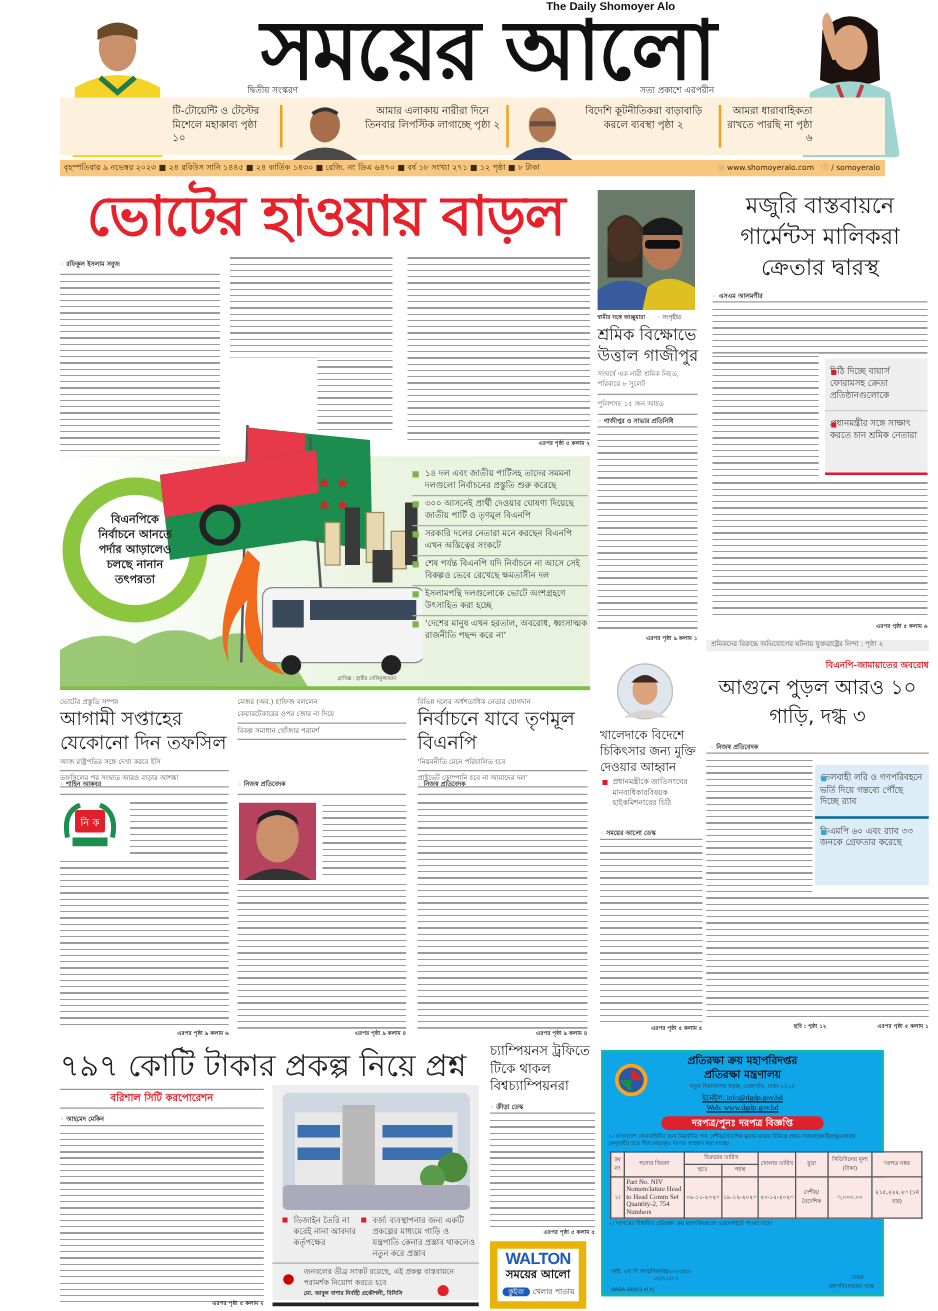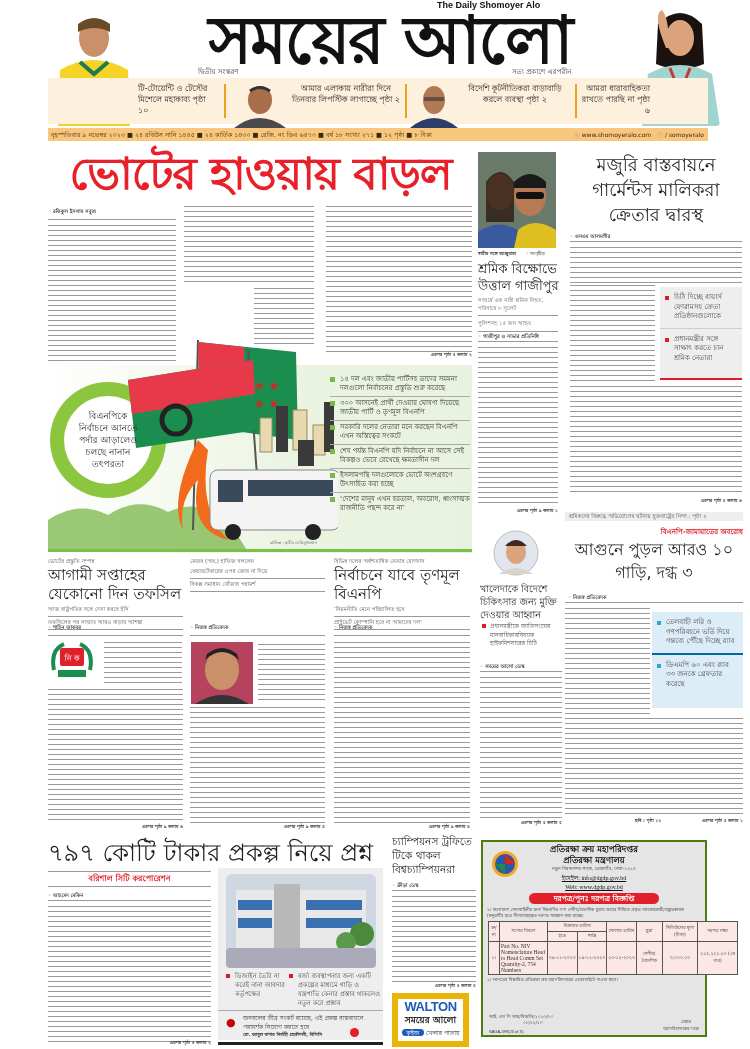--- a/index.html
+++ b/index.html
@@ -26,26 +26,26 @@
 .col{position:absolute}
 #graphic{left:48px;top:365px;width:424px;height:188px;background:linear-gradient(90deg,#fff 0,#eaf4e0 60%,#e8f2df 100%)}
 #graphic-bottom{left:48px;top:549px;width:424px;height:3px;background:#7cc04a}
 .bullet-list{position:absolute;left:330px;top:373px;width:140px}
 .bl{font-size:6.8px;line-height:9px;color:#333;padding:2px 0 3px 10px;border-bottom:1px solid #aaa;position:relative}
 .bl::before{content:"";position:absolute;left:0;top:4px;width:5px;height:5px;background:#7ab648}
 .subhead-s{font-size:5.5px;color:#555}
 .subhead-b{font-size:15px;line-height:19px;color:#222;font-family:"DejaVu Sans",sans-serif}
 .dek{font-size:5.5px;color:#555;border-bottom:1px solid #999;padding:2px 0}
 .rightbox{position:absolute;background:#eee}
-.rb-item{font-size:7px;line-height:9.5px;color:#444;padding:6px 4px 6px 14px;position:relative}
+.rb-item{font-size:7px;line-height:9.5px;color:#444;padding:6px 4px 6px 4px;position:relative}
 .rb-item::before{content:"";position:absolute;left:5px;top:9px;width:4px;height:4px;background:#e0192b}
 .cyan-item::before{background:#2fa3d6}
 .jump{font-size:4.5px;color:#333;text-align:right;font-weight:bold}
 
-#tender{left:481px;top:840px;width:226px;height:197px;border:2px solid #4d7c0f;background:#e5e5e5}
+#tender{left:481px;top:840px;width:226px;height:197px;border:2px solid #14b8a6;background:#0ea5e9}
 #tender table{border-collapse:collapse;width:250px;font-size:4.5px;margin:2px 5px}
 #tender td,#tender th{border:1px solid #555;padding:1px;text-align:center;font-weight:normal;color:#333;background:#fbe8e6}
 </style>
 </head>
 <body>
 
 <div class="abs" id="mast">
   <svg class="portrait" style="left:50px;top:12px" width="84" height="114">
     <ellipse cx="44" cy="26" rx="15" ry="19" fill="#c9906a"></ellipse>
     <path d="M28 12 Q44 0 60 12 L60 20 Q44 12 28 20 Z" fill="#6b4a2a"></path>
@@ -133,21 +133,21 @@
       <rect x="212" y="88" width="12" height="34"></rect>
     </g>
   <g fill="#3a3a3a">
       <rect x="228" y="76" width="12" height="46"></rect>
       <rect x="276" y="72" width="10" height="50"></rect>
       <rect x="250" y="110" width="16" height="26"></rect>
     </g>
   <text x="60" y="100" text-anchor="middle" font-size="8" font-weight="bold" fill="#222">
   </text>
 </svg>
-<div class="abs" style="left:76px;top:410px;width:64px;text-align:center;font-size:9px;line-height:12px;font-weight:normal;color:#222">বিএনপিকে নির্বাচনে আনতে পর্দার আড়ালেও চলছে নানান তৎপরতা</div>
+<div class="abs" style="left:76px;top:410px;width:64px;text-align:center;font-size:9px;line-height:12px;font-weight:bold;color:#222">বিএনপিকে নির্বাচনে আনতে পর্দার আড়ালেও চলছে নানান তৎপরতা</div>
 <div class="abs" style="left:270px;top:540px;font-size:4px;color:#444">গ্রাফিক্স : হাবীব সেলিমুজ্জামান</div>
 <div class="bullet-list">
   <div class="bl">১৪ দল এবং জাতীয় পার্টিসহ তাদের সমমনা দলগুলো নির্বাচনের প্রস্তুতি শুরু করেছে</div>
   <div class="bl">৩০০ আসনেই প্রার্থী দেওয়ার ঘোষণা দিয়েছে জাতীয় পার্টি ও তৃণমূল বিএনপি</div>
   <div class="bl">সরকারি দলের নেতারা মনে করছেন বিএনপি এখন অস্তিত্বের সংকটে</div>
   <div class="bl">শেষ পর্যন্ত বিএনপি যদি নির্বাচনে না আসে সেই বিকল্পও ভেবে রেখেছে ক্ষমতাসীন দল</div>
   <div class="bl">ইসলামপন্থি দলগুলোকে ভোটে অংশগ্রহণে উৎসাহিত করা হচ্ছে</div>
   <div class="bl" style="border:none">‘দেশের মানুষ এখন হরতাল, অবরোধ, ধ্বংসাত্মক রাজনীতি পছন্দ করে না’</div>
 </div>
 <div class="abs" id="graphic-bottom"></div>

